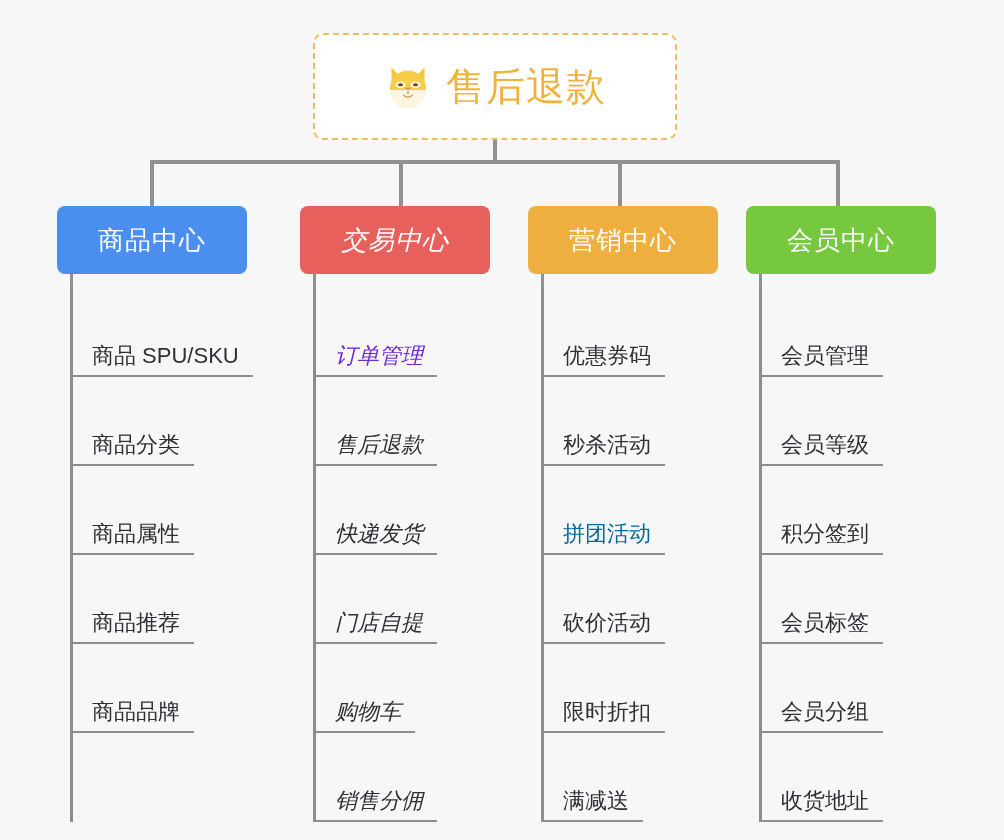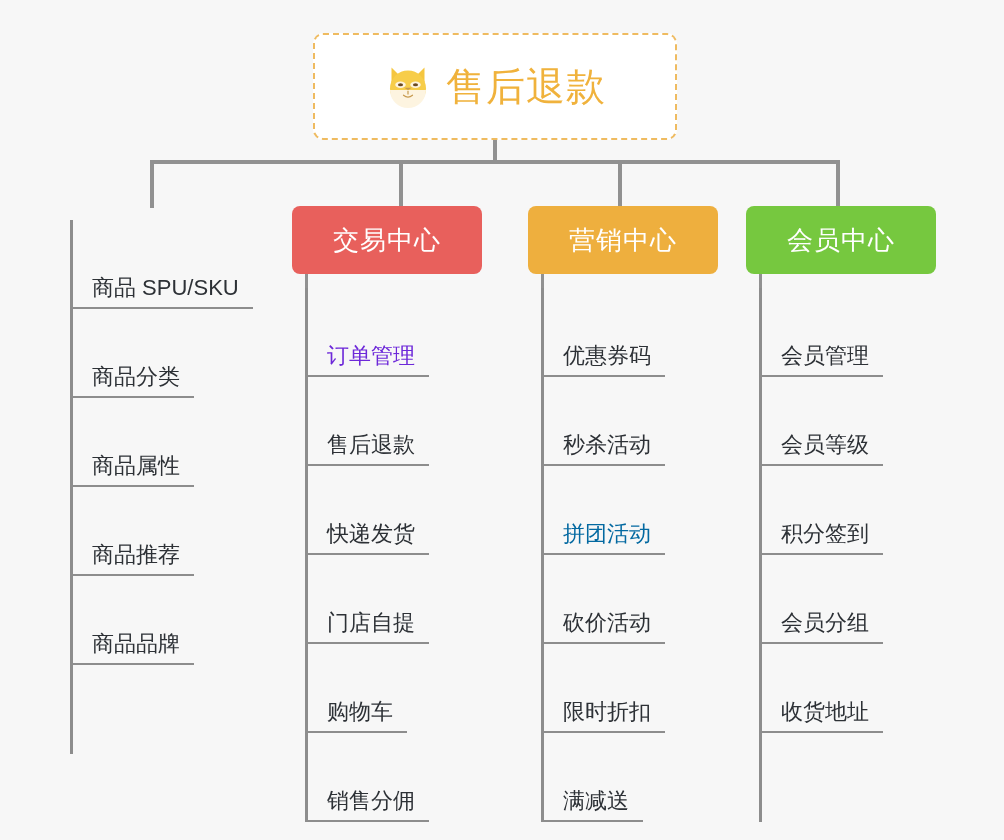--- a/index.html
+++ b/index.html
@@ -134,21 +134,21 @@
     white-space: nowrap;
   }
   .leaf-label {
     font-size: 22px;
     color: #2d3136;
     line-height: 1.1;
   }
 
   
   #col-0 { left: 57px; }
-  #col-1 { left: 292px; }
+  #col-1 { left: 300px; font-style: italic; }
   #col-2 { left: 528px; }
   #col-3 { left: 746px; }
 </style>
 </head>
 <body style="background: rgb(247, 247, 247);">
 
 <div id="mindmap">
 
   <div class="root-node" style="border-color: rgb(239, 187, 96); background: rgb(255, 255, 255);">
     <svg class="root-icon" viewBox="0 0 64 64" xmlns="http://www.w3.org/2000/svg">
@@ -168,20 +168,21 @@
   </div>
 
   <div class="trunk-vertical" style="background: rgb(145, 145, 145);"></div>
   <div class="trunk-horizontal" style="background: rgb(145, 145, 145);"></div>
   <div class="drop" style="left: 150px; background: rgb(145, 145, 145);"></div>
   <div class="drop" style="left: 399px; background: rgb(145, 145, 145);"></div>
   <div class="drop" style="left: 618px; background: rgb(145, 145, 145);"></div>
   <div class="drop" style="left: 836px; background: rgb(145, 145, 145);"></div>
 
   <div class="column" id="col-0">
+    <div class="cat-box" style="background: rgb(74, 142, 240);">商品中心</div>
     <div class="cat-stub" style="background: rgb(145, 145, 145);"></div>
     <div class="leaves">
       <div class="leaf-trunk" style="height: 534px; background: rgb(141, 141, 141);"></div>
       <div class="leaf">
           <span class="leaf-inner" style="border-bottom-color: rgb(141, 141, 141);"><span class="leaf-label" style="color: rgb(45, 49, 54);">商品 SPU/SKU</span></span>
         </div>
       <div class="leaf">
           <span class="leaf-inner" style="border-bottom-color: rgb(141, 141, 141);"><span class="leaf-label" style="color: rgb(45, 49, 54);">商品分类</span></span>
         </div>
       <div class="leaf">
@@ -256,20 +257,23 @@
       <div class="leaf">
           <span class="leaf-inner" style="border-bottom-color: rgb(141, 141, 141);"><span class="leaf-label" style="color: rgb(45, 49, 54);">会员管理</span></span>
         </div>
       <div class="leaf">
           <span class="leaf-inner" style="border-bottom-color: rgb(141, 141, 141);"><span class="leaf-label" style="color: rgb(45, 49, 54);">会员等级</span></span>
         </div>
       <div class="leaf">
           <span class="leaf-inner" style="border-bottom-color: rgb(141, 141, 141);"><span class="leaf-label" style="color: rgb(45, 49, 54);">积分签到</span></span>
         </div>
       <div class="leaf">
+          <span class="leaf-inner" style="border-bottom-color: rgb(141, 141, 141);"><span class="leaf-label" style="color: rgb(45, 49, 54);">会员标签</span></span>
+        </div>
+      <div class="leaf">
           <span class="leaf-inner" style="border-bottom-color: rgb(141, 141, 141);"><span class="leaf-label" style="color: rgb(45, 49, 54);">会员分组</span></span>
         </div>
       <div class="leaf">
           <span class="leaf-inner" style="border-bottom-color: rgb(141, 141, 141);"><span class="leaf-label" style="color: rgb(45, 49, 54);">收货地址</span></span>
         </div>
     </div>
   </div>
 
 </div>
 

